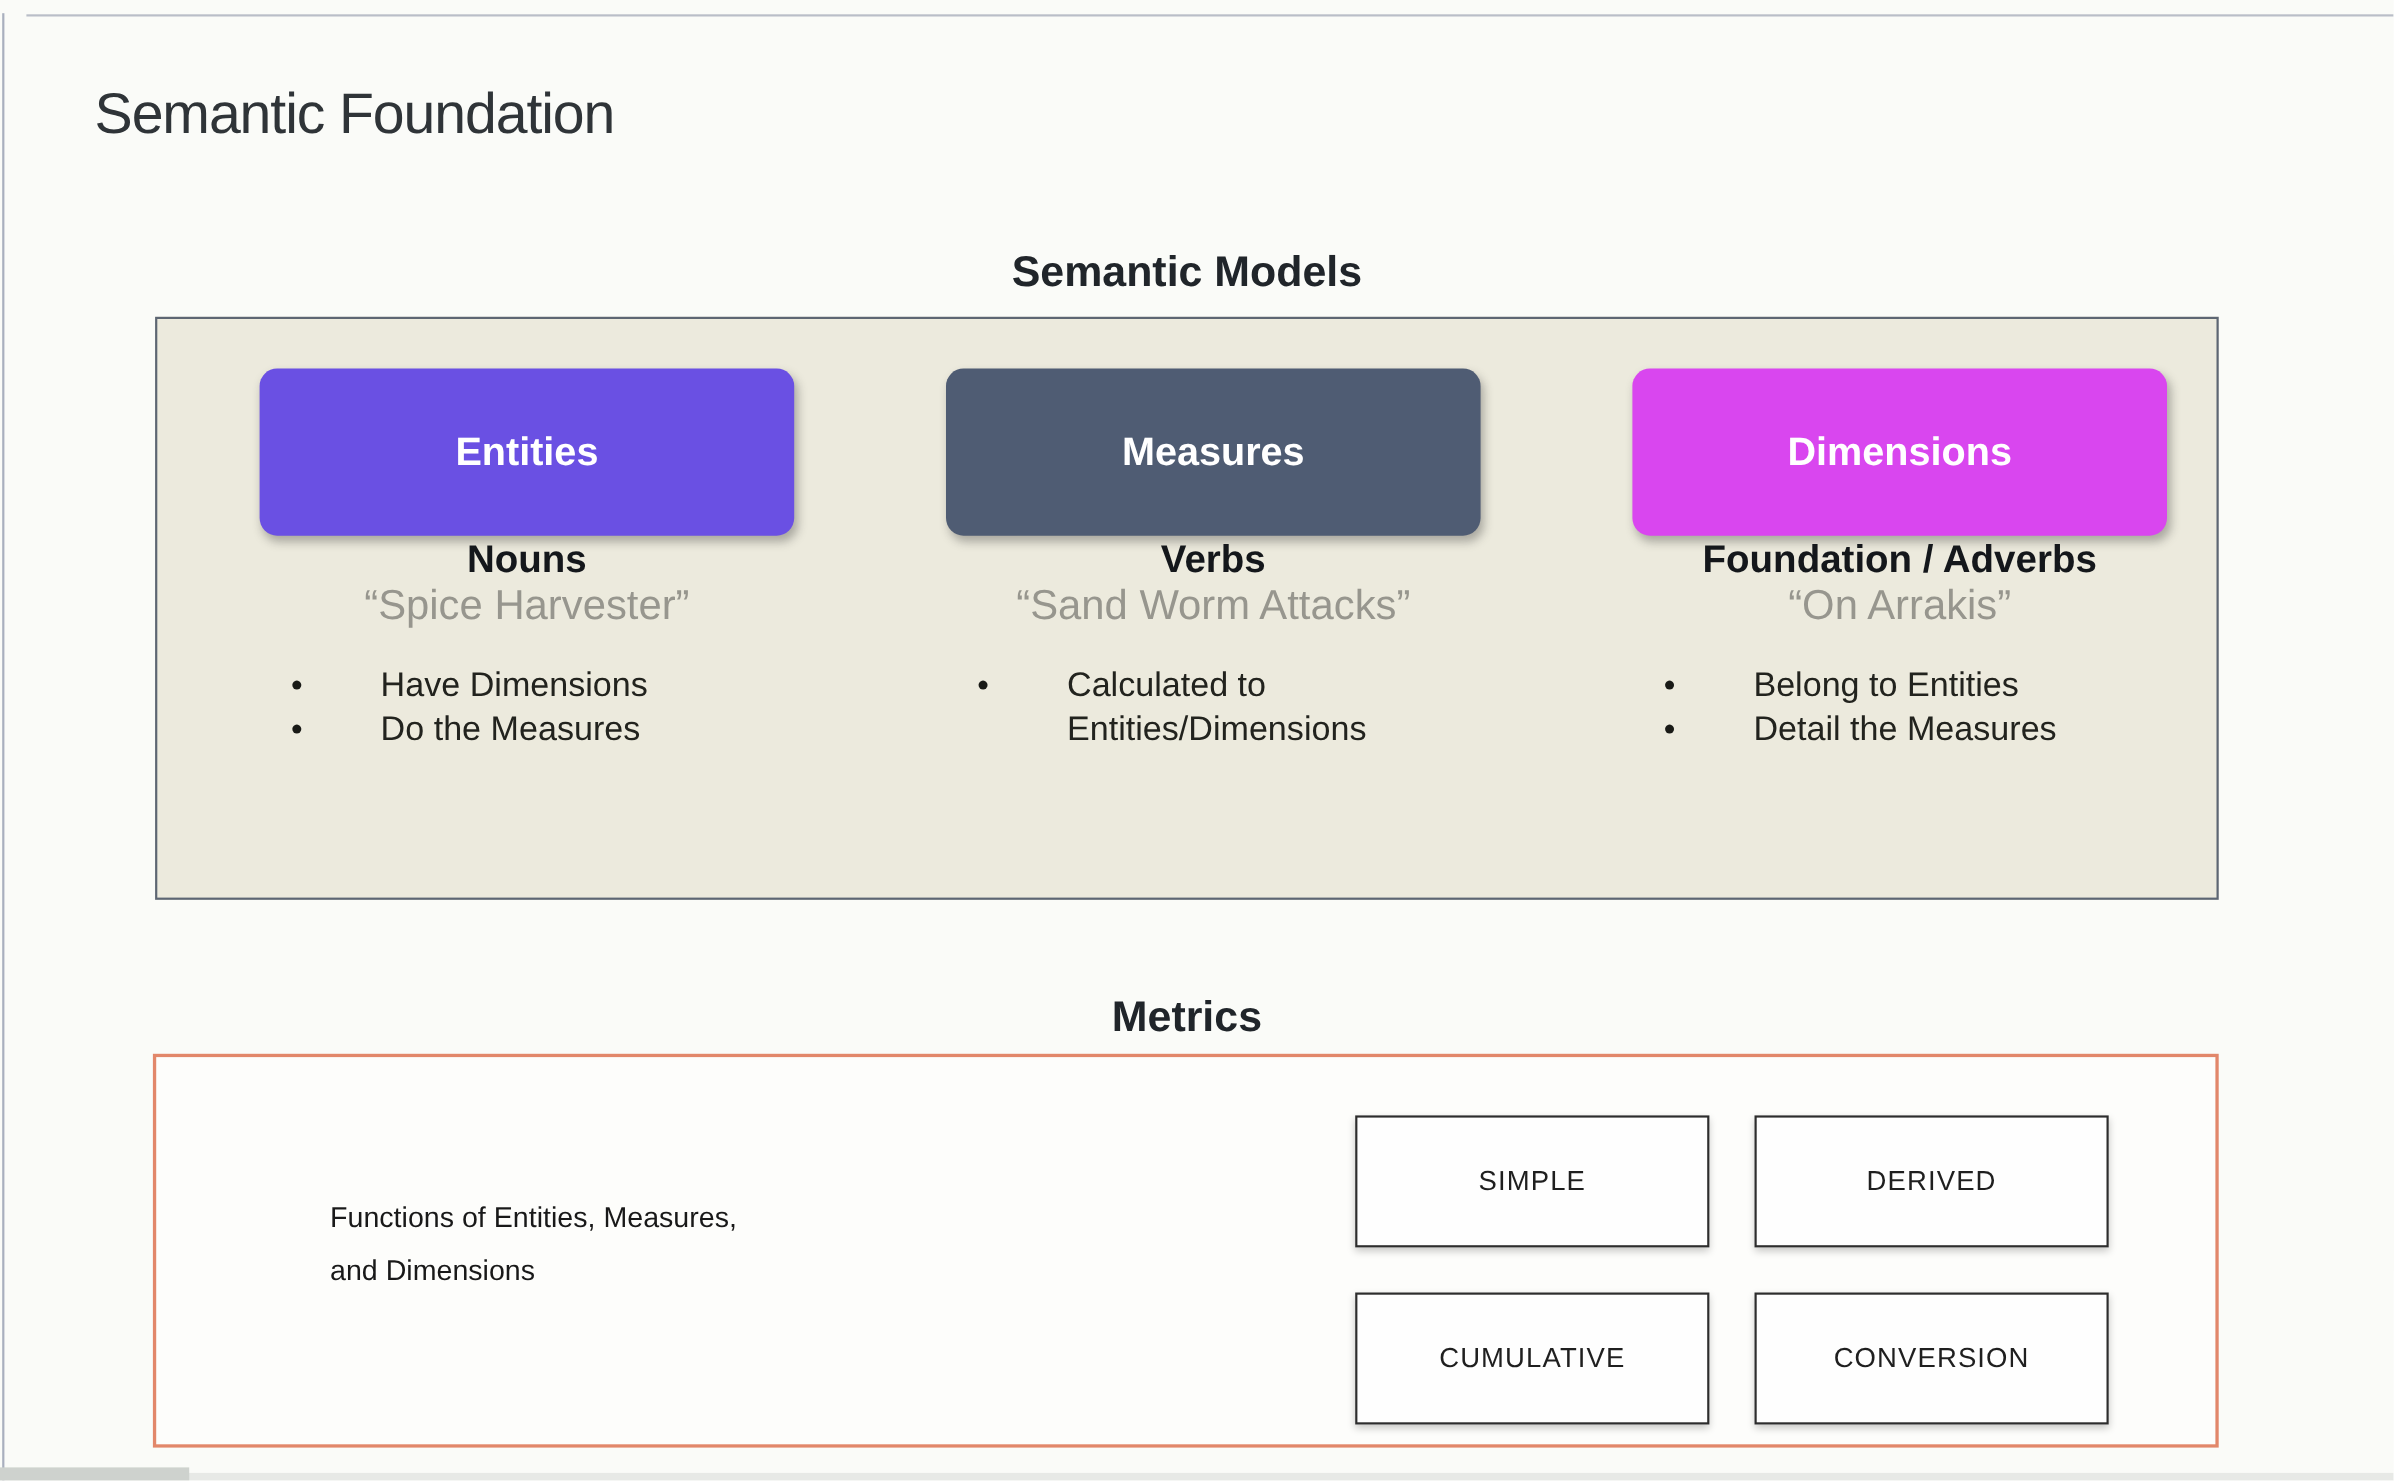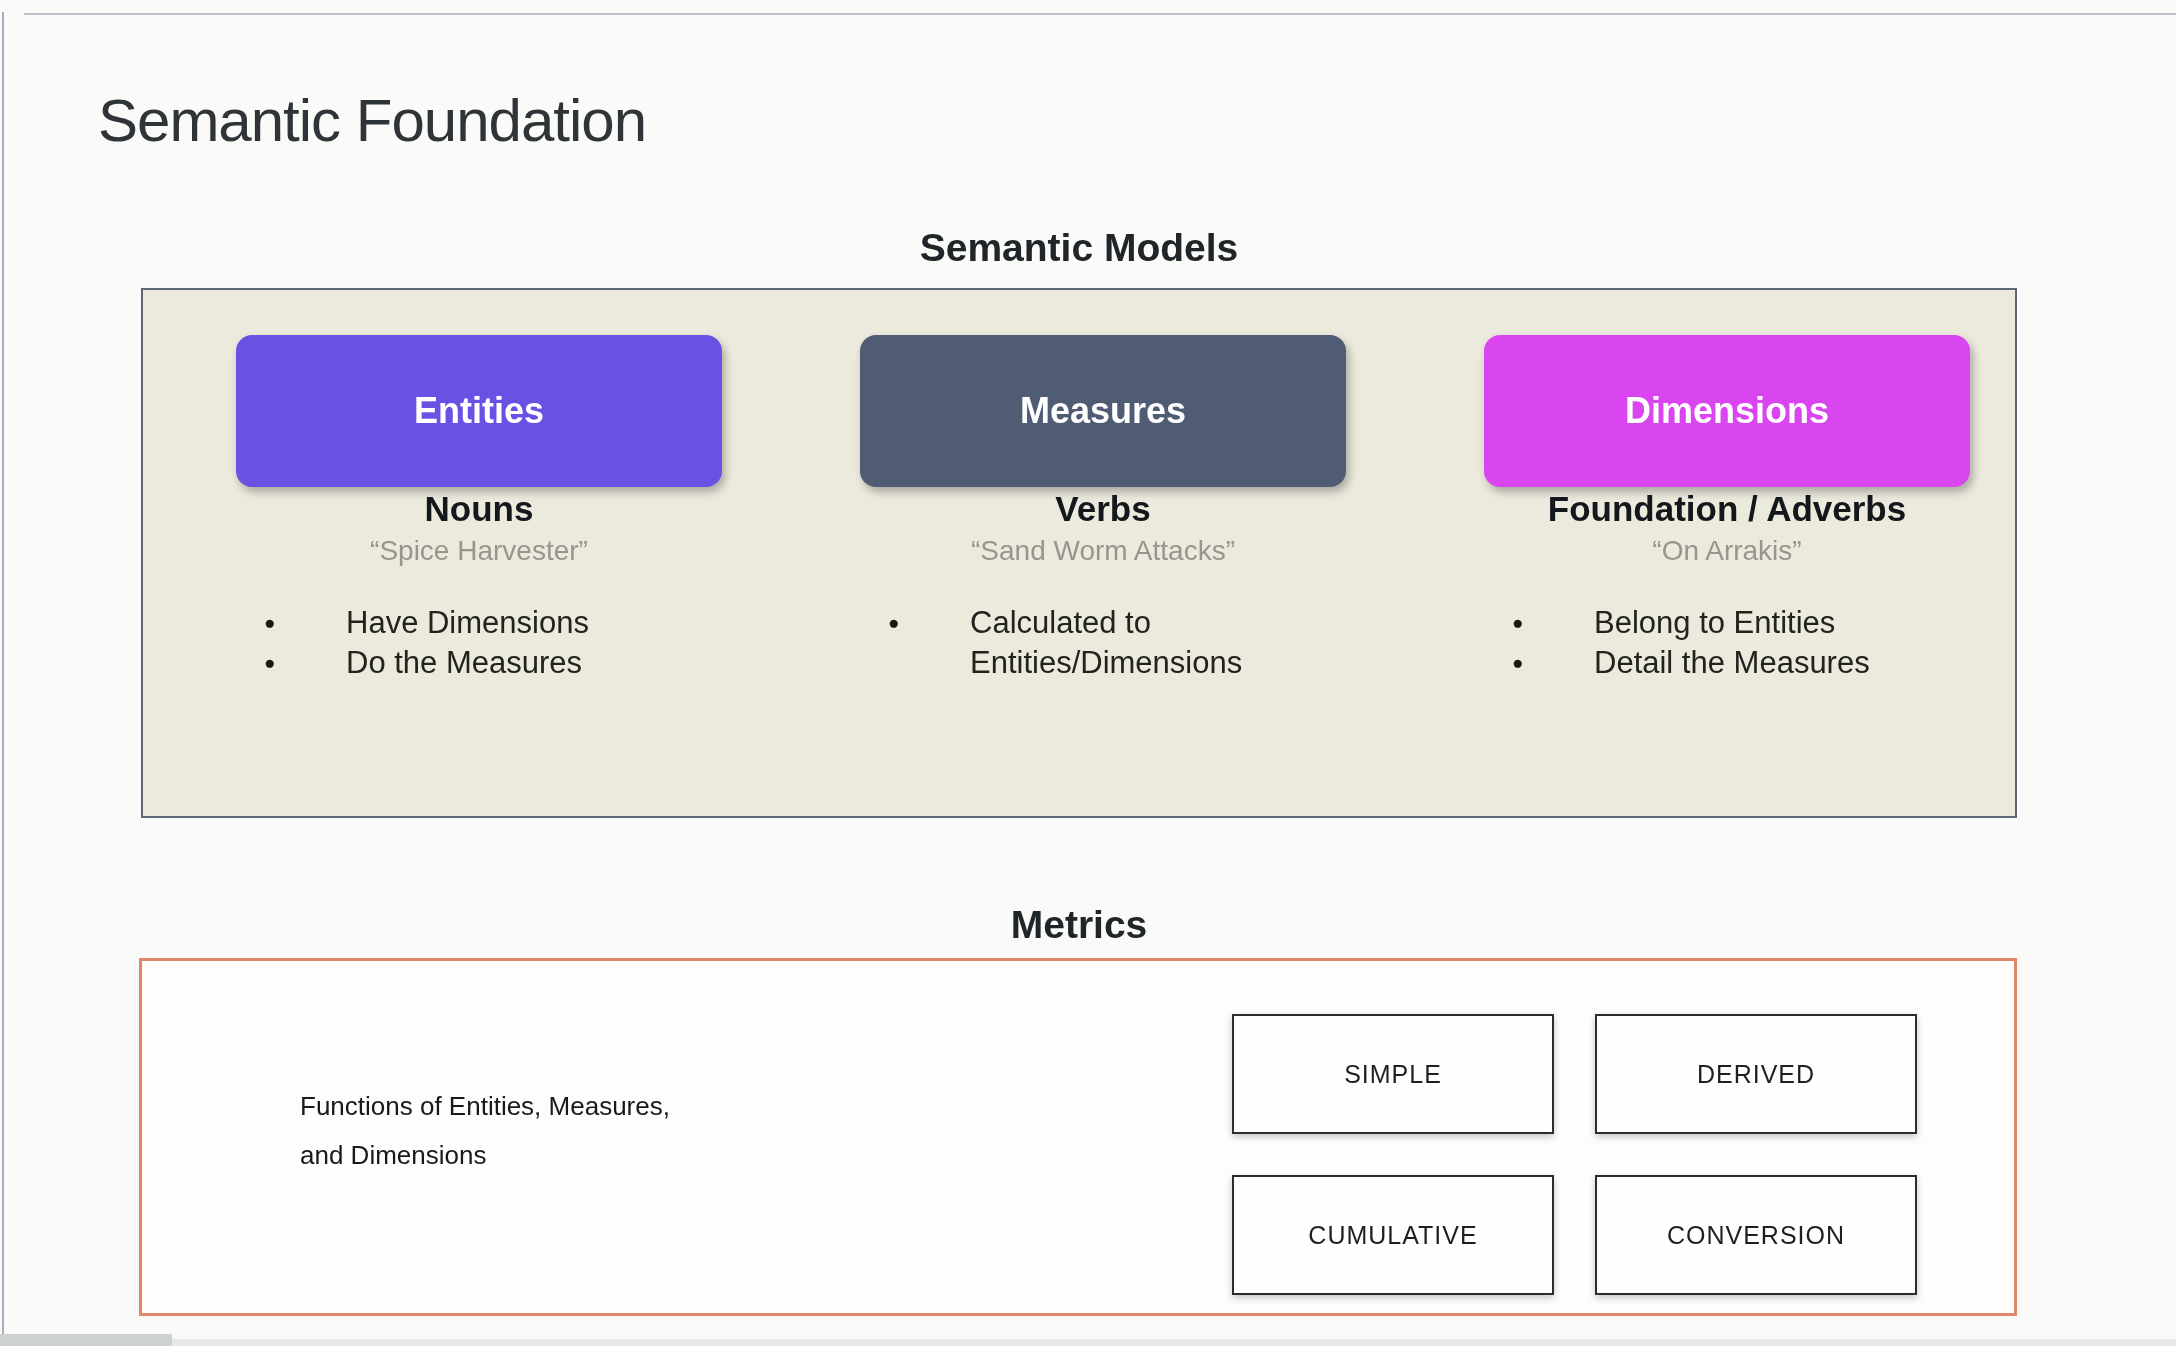--- a/index.html
+++ b/index.html
@@ -10,22 +10,22 @@
     overflow:hidden;
   }
   .frame {
     position:relative; width:2176px; height:1346px;
     background:#fafbf8; overflow:hidden;
   }
   .border-top { position:absolute; top:13px; left:24px; right:0; height:2px; background:#b9bec8; }
   .border-left { position:absolute; left:2px; top:12px; bottom:0; width:2px; background:#a9afbe; }
 
   .title {
-    position:absolute; left:82px; top:70px; margin:16px;
-    font-size:60px; font-weight:400; letter-spacing:-1px; color:#2f3438;
+    position:absolute; left:82px; top:70px; margin:4px;
+    font-size:52px; font-weight:400; letter-spacing:-1px; color:#2f3438;
   }
 
   .sm-heading, .metrics-heading {
     position:absolute; left:141px; width:1876px; margin:0;
     text-align:center; font-size:39px; font-weight:700; color:#20252a;
   }
   .sm-heading { top:226px; }
   .metrics-heading { top:903px; }
 
   .panel {
@@ -34,21 +34,21 @@
     display:flex; padding-top:45px;
   }
   .col { flex:1 1 0; display:flex; flex-direction:column; align-items:center;padding-left:48px; }
   .pill {
     width:486px; height:152px; border-radius:16px;
     display:flex; align-items:center; justify-content:center;
     color:#ffffff; font-size:36px; font-weight:700;
     box-shadow:3px 5px 9px rgba(50,50,50,0.35);
   }
   .role { font-size:35px; font-weight:700; color:#14171b; line-height:44px; text-align:center; }
-  .quote { font-size:28px; color:#97968e; line-height:40px; text-align:center; }
+  .quote { font-size:38px; color:#97968e; line-height:40px; text-align:center; }
   .bullets { list-style:none; margin:32px 0 0; padding:0; width:430px; }
   .bullets li { display:flex; font-size:31px; line-height:40px; color:#22231e; }
   .bullets li::before {
     content:"●"; font-size:19px; line-height:40px;
     flex:0 0 20px; width:20px; margin-right:62px; color:#191a16;
   }
   .bullets li span { max-width:348px; }
 
   .metrics-box {
     position:absolute; left:139px; top:958px; width:1878px; height:358px;

